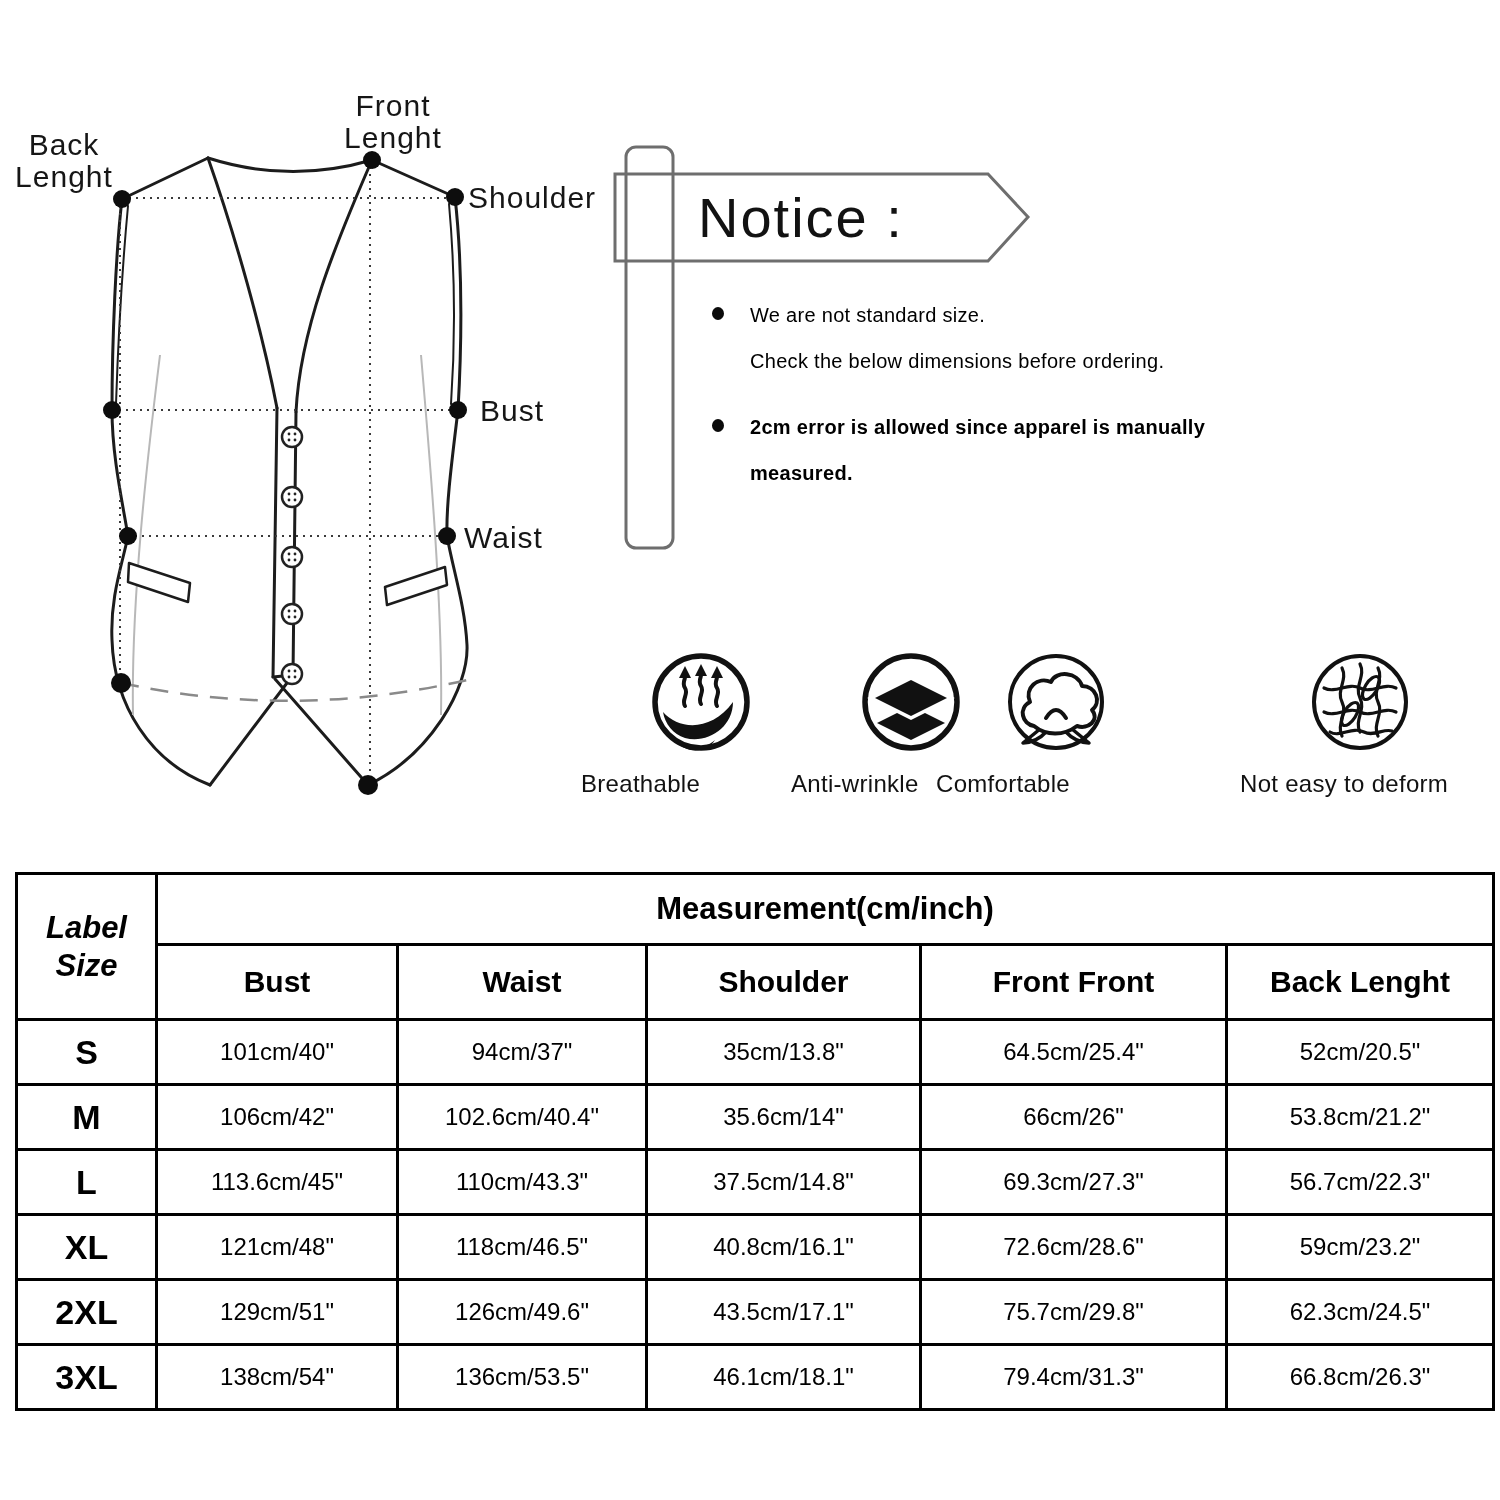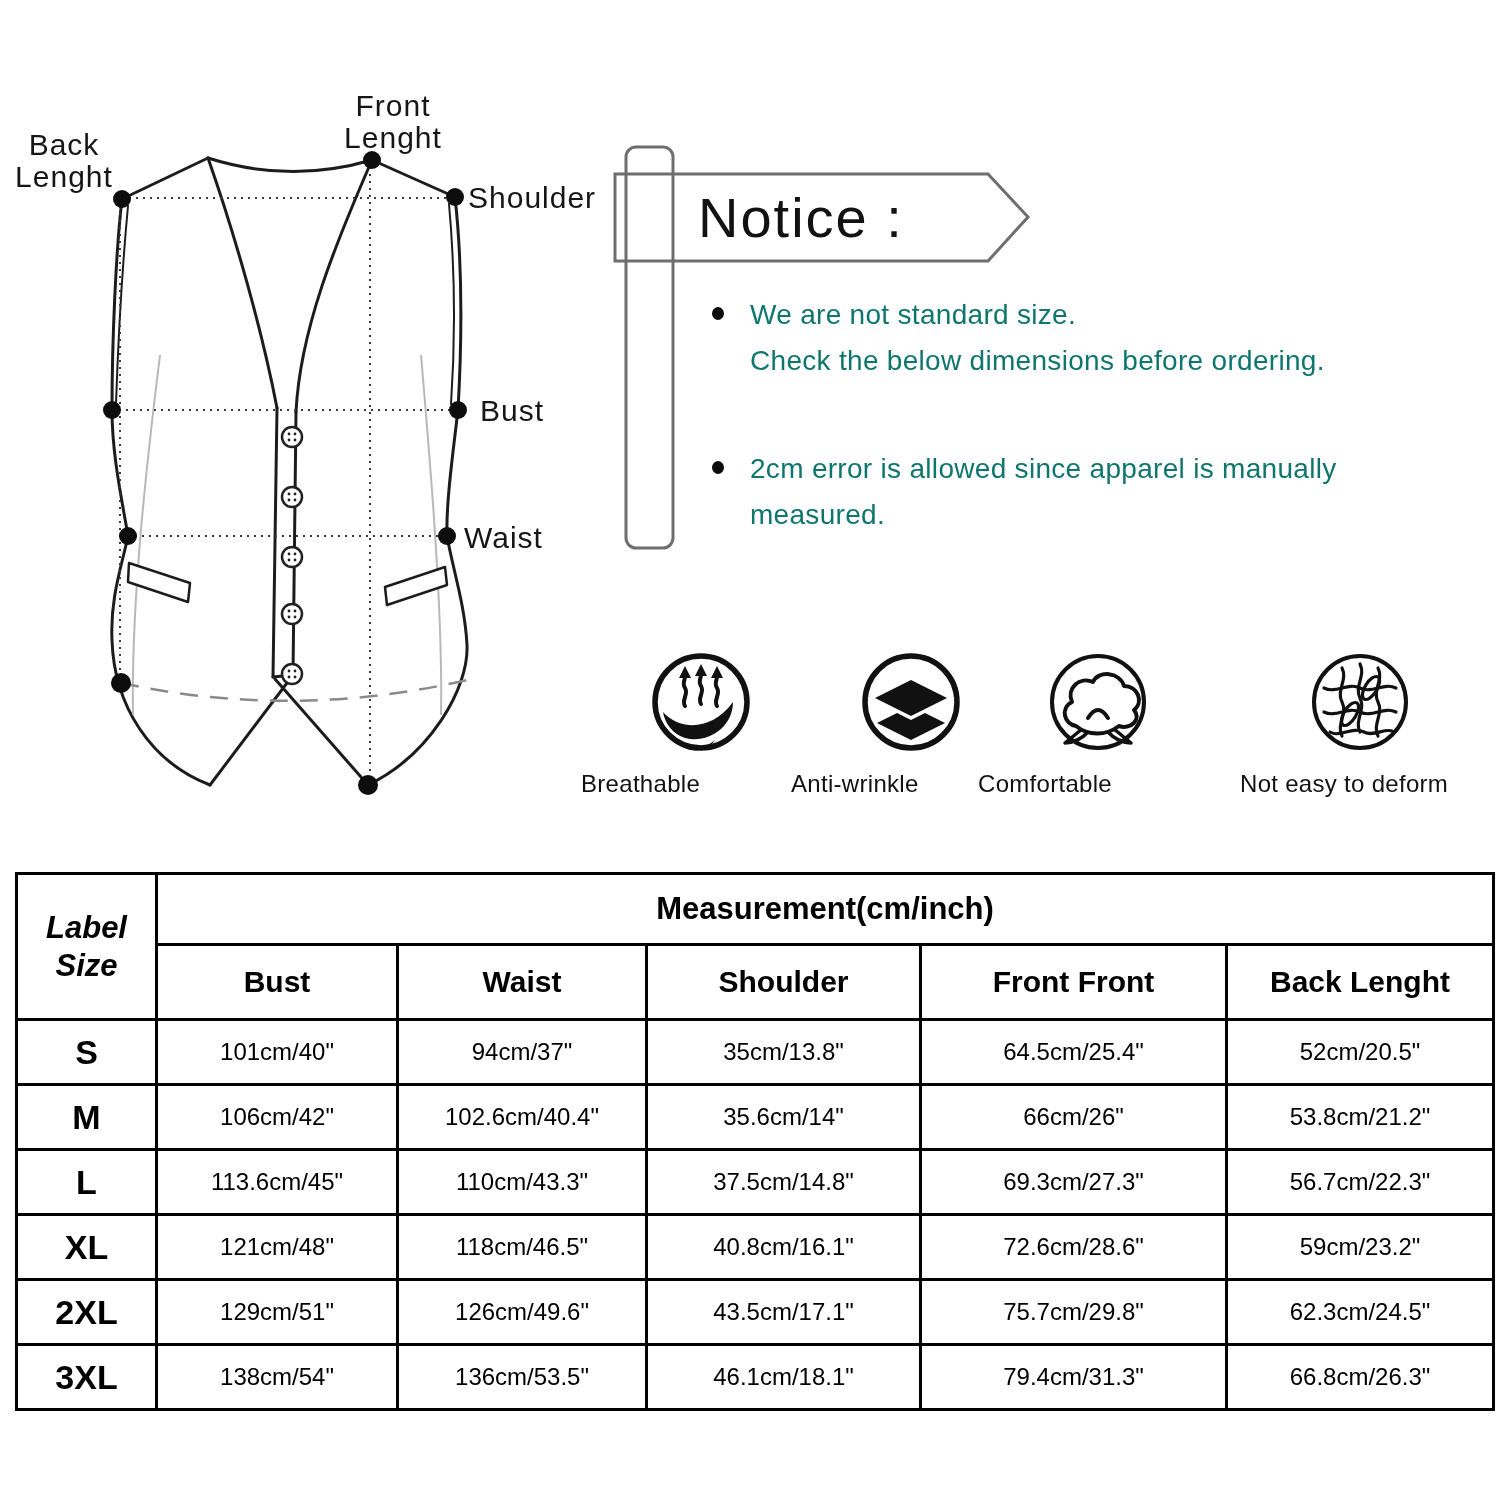--- a/index.html
+++ b/index.html
@@ -8,23 +8,23 @@
     font-family:"Liberation Sans","DejaVu Sans",sans-serif;color:#161616;
   }
   
   .vest-svg{position:absolute;left:0;top:60px;width:640px;height:780px;}
   .vest-svg text{font-family:"Liberation Sans","DejaVu Sans",sans-serif;font-size:30px;fill:#161616;letter-spacing:1px;}
   
   .notice-svg{position:absolute;left:600px;top:120px;width:460px;height:440px;}
   .notice-svg text{font-family:"Liberation Sans","DejaVu Sans",sans-serif;font-size:56px;fill:#121212;letter-spacing:2px;}
   .notice-bullets{position:absolute;left:712px;top:292px;width:700px;}
   .bullet-row{display:flex;align-items:flex-start;}
-  .bullet-row + .bullet-row{margin-top:62px;}
+  .bullet-row + .bullet-row{margin-top:20px;font-weight:bold;}
   .bullet-dot{width:12px;height:13px;border-radius:50%;background:#0b0b0b;flex:0 0 auto;margin:15px 26px 0 0;}
-  .bullet-text{font-size:28px;line-height:46px;color:#0f766e;letter-spacing:0.3px;}
+  .bullet-text{font-size:20px;line-height:46px;color:#000000;letter-spacing:0.3px;}
   
   .feature{position:absolute;top:650px;width:240px;transform:translateX(-50%);}
   .feature svg{width:104px;height:104px;display:block;margin:0 auto;}
   .feature-label{margin-top:16px;font-size:24px;color:#121212;letter-spacing:0.3px;}
   
   .size-table{
     position:absolute;left:15px;top:872px;width:1477px;
     border-collapse:collapse;table-layout:fixed;background:#fff;
   }
   .size-table th,.size-table td{
@@ -185,21 +185,21 @@
   <div class="feature" style="left:911px">
     <svg viewBox="0 0 104 104" aria-hidden="true">
       <circle cx="52" cy="52" r="46" fill="none" stroke="#111" stroke-width="5.5"></circle>
       <polygon points="52,56 86,73 52,90 18,73" fill="#111"></polygon>
       <polygon points="52,30 88,48 52,66 16,48" fill="#111" stroke="#fff" stroke-width="7"></polygon>
       <polygon points="52,30 88,48 52,66 16,48" fill="#111"></polygon>
     </svg>
     <div class="feature-label">Anti-wrinkle</div>
   </div>
 
-  <div class="feature" style="left:1098px">
+  <div class="feature" style="left:1056px">
     <svg viewBox="0 0 104 104" aria-hidden="true">
       <circle cx="52" cy="52" r="46" fill="none" stroke="#111" stroke-width="4"></circle>
       <g fill="none" stroke="#111" stroke-width="4" stroke-linecap="round" stroke-linejoin="round">
         <path d="M30 76 C18 74 14 58 26 52 C20 38 34 26 47 32 C52 20 74 22 78 36 C92 36 98 52 88 60 C96 70 84 80 73 76 C60 86 42 86 30 76 Z"></path>
         <path d="M42 68 Q52 52 62 68"></path>
       </g>
       <g fill="none" stroke="#111" stroke-width="3.5" stroke-linejoin="round">
         <path d="M36 79 L19 93 Q33 92 42 82"></path>
         <path d="M68 79 L85 93 Q71 92 62 82"></path>
       </g>

